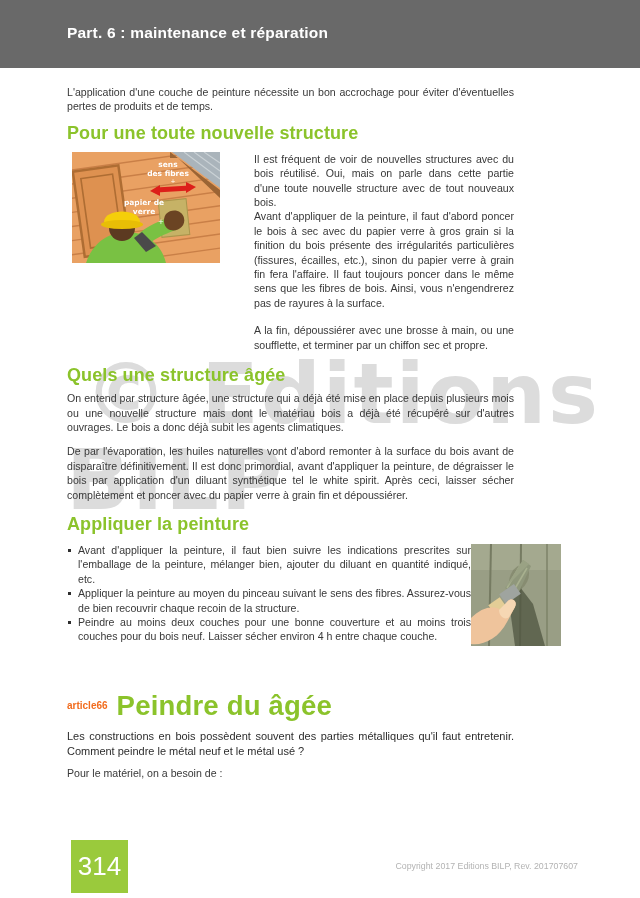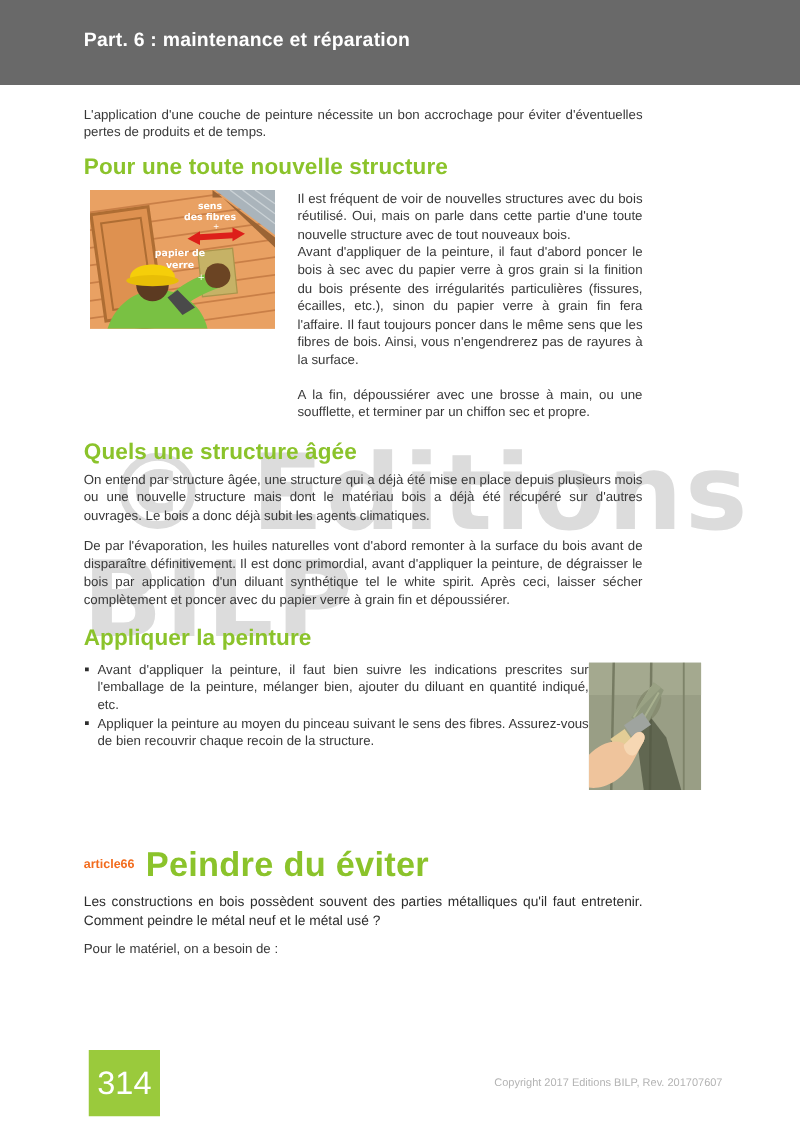--- a/index.html
+++ b/index.html
@@ -35,21 +35,21 @@
   .content {
     position:absolute; top:68px; left:0; width:576px;
     padding:0 62px 0 67px; z-index:1;
   }
   p, li { font-size:10.6px; line-height:14.4px; text-align:justify; color:#383838; }
   .intro { margin-top:17px; }
   h2 {
     color:#8BC32B; font-size:18px; font-weight:bold; letter-spacing:.1px;
   }
   .h-new { margin-top:9px; }
-  .row1 { display:flex; margin-top:8px; }
+  .row1 { display:flex; margin-top:8px;gap:16px; }
   .illus-box { width:148px; height:111px; flex:0 0 148px; margin-left:5px; }
   .row1-text { margin-left:18px; flex:1; }
   .row1-text .p3 { margin-top:13px; }
   .h-aged { margin-top:13px; }
   .sec-aged p { margin-top:5px; }
   .sec-aged .p2 { margin-top:10px; }
   .h-apply { margin-top:12px; }
   .apply-row { display:flex; margin-top:8px; }
   .bullets { list-style:none; width:404px; flex:0 0 404px; }
   .bullets li { position:relative; padding-left:11px; text-align:justify; }
@@ -164,20 +164,21 @@
     <h2 class="h-aged">Quels une structure âgée</h2>
     <p>On entend par structure âgée, une structure qui a déjà été mise en place depuis plusieurs mois ou une nouvelle structure mais dont le matériau bois a déjà été récupéré sur d'autres ouvrages. Le bois a donc déjà subit les agents climatiques.</p>
     <p class="p2">De par l'évaporation, les huiles naturelles vont d'abord remonter à la surface du bois avant de disparaître définitivement. Il est donc primordial, avant d'appliquer la peinture, de dégraisser le bois par application d'un diluant synthétique tel le white spirit. Après ceci, laisser sécher complètement et poncer avec du papier verre à grain fin et dépoussiérer.</p>
   </div>
 
   <h2 class="h-apply">Appliquer la peinture</h2>
   <div class="apply-row">
     <ul class="bullets">
       <li>Avant d'appliquer la peinture, il faut bien suivre les indications prescrites sur l'emballage de la peinture, mélanger bien, ajouter du diluant en quantité indiqué, etc.</li>
       <li>Appliquer la peinture au moyen du pinceau suivant le sens des fibres. Assurez-vous de bien recouvrir chaque recoin de la structure.</li>
+      <li>Peindre au moins deux couches pour une bonne couverture et au moins trois couches pour du bois neuf. Laisser sécher environ 4 h entre chaque couche.</li>
     </ul>
     <div class="photo-box">
       <svg width="90" height="102" viewBox="0 0 90 102">
 
         <rect x="0" y="0" width="90" height="102" fill="#999E85"></rect>
         <rect x="0" y="0" width="90" height="26" fill="#A4A98F"></rect>
         <line x1="20" y1="0" x2="18" y2="102" stroke="#767B62" stroke-width="2"></line>
         <line x1="50" y1="0" x2="49" y2="102" stroke="#767B62" stroke-width="2"></line>
         <line x1="76" y1="0" x2="76" y2="102" stroke="#7E8369" stroke-width="1.5"></line>
 
@@ -194,21 +195,21 @@
         <rect x="20" y="56" width="14" height="14" fill="#E3CD96" transform="rotate(-35 27 63)"></rect>
 
         <path d="M0,74 C10,64 22,60 30,66 L36,58 C40,53 47,56 44,63 L36,78 C28,94 12,102 0,100 Z" fill="#EFC49C"></path>
         <path d="M28,66 L36,58 C40,53 47,56 44,63 L38,73 C34,77 28,72 28,66 Z" fill="#F6D7B3"></path>
       </svg>
     </div>
   </div>
 
   <div class="article-head">
     <span class="article-tag">article66</span>
-    <span class="article-title">Peindre du éviter</span>
+    <span class="article-title">Peindre du âgée</span>
   </div>
   <p class="article-lead">Les constructions en bois possèdent souvent des parties métalliques qu'il faut entretenir. Comment peindre le métal neuf et le métal usé ?</p>
 
   <p class="tools-p">Pour le matériel, on a besoin de :</p>
 
 </div>
 
 <div class="page-box">
   <span>314</span>
 </div>

